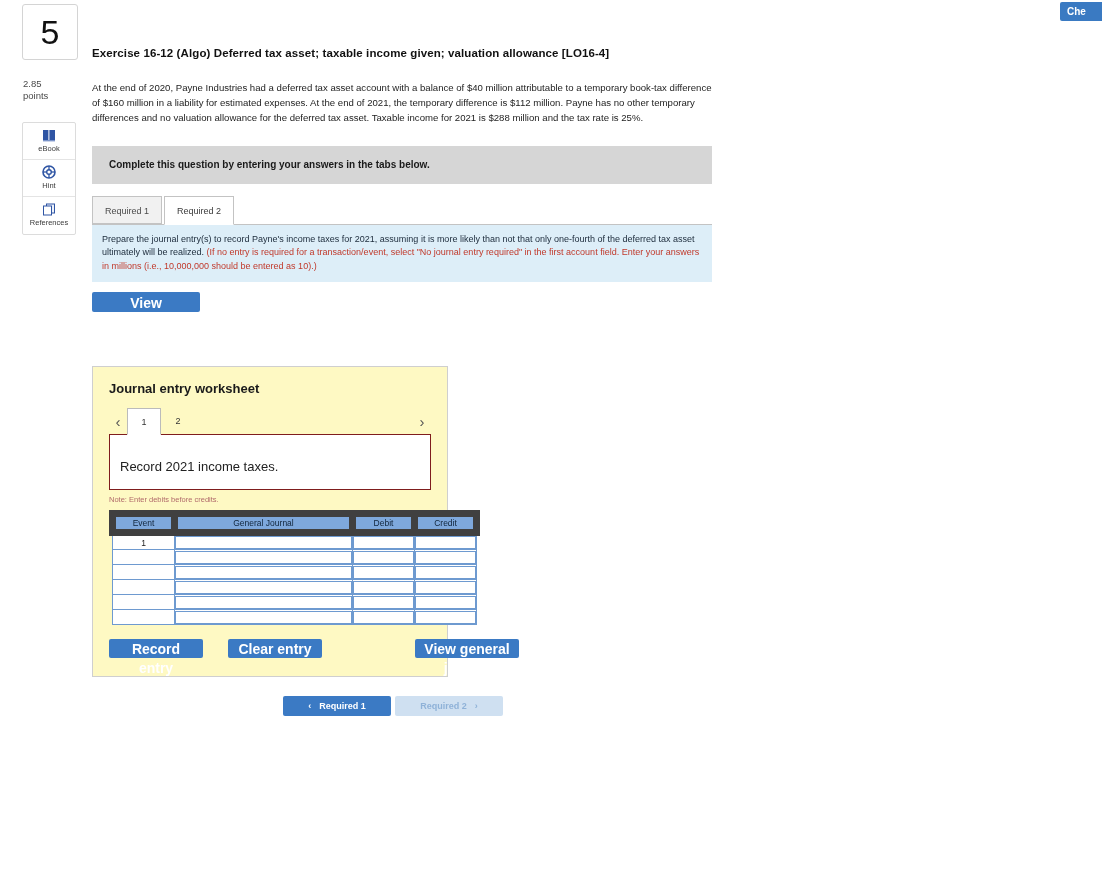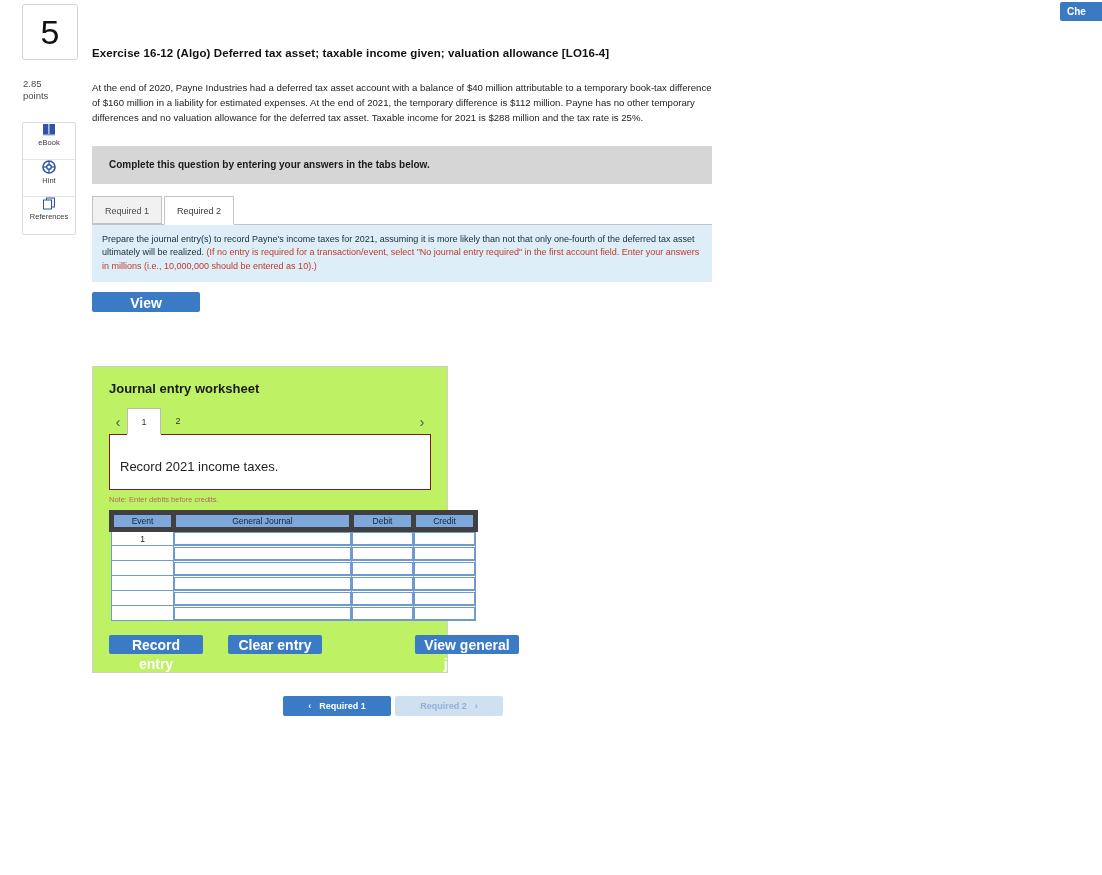--- a/index.html
+++ b/index.html
@@ -58,20 +58,21 @@
     border: 1px solid #dcdcdc;
     background: #fff;
     border-radius: 2px;
   }
   .tool {
     height: 37px;
     border-bottom: 1px solid #e4e4e4;
     display: flex;
     flex-direction: column;
     align-items: center;
+    justify-content: center;
     gap: 2px;
     cursor: pointer;
   }
   .tool:last-child { border-bottom: none; }
   .tool .lbl { font-size: 7.5px; color: #3a3a3a; }
   .tool svg { display: block; }
 
   
   .main {
     position: absolute;
@@ -166,21 +167,21 @@
   }
   .btn-vtl {
     margin-top: 10px;
     width: 108px; height: 20px; line-height: 20px;
   }
 
   
   .panel {
     margin-top: 14px;
     width: 356px;
-    background: #bef264;
+    background: #fef9c3;
     border: 1px solid #cfcfcf;
     padding: 14px 16px 18px 16px;
   }
   .panel-title {
     font-size: 13px;
     font-weight: bold;
     color: #1a1a1a;
     margin-bottom: 12px;
   }
   .pager {
@@ -236,21 +237,21 @@
 
   
   table.jt {
     margin-top: 6px;
     border-collapse: collapse;
     width: 366px;
     table-layout: fixed;
   }
   table.jt th {
     background: #7ea8dc;
-    border: 5px solid #404040;
+    border: 7px solid #404040;
     font-size: 8.5px;
     font-weight: normal;
     color: #10243a;
     height: 15px;
     text-align: center;
   }
   table.jt td {
     border: 1px solid #6e9ad0;
     background: #fff;
     height: 15px;

